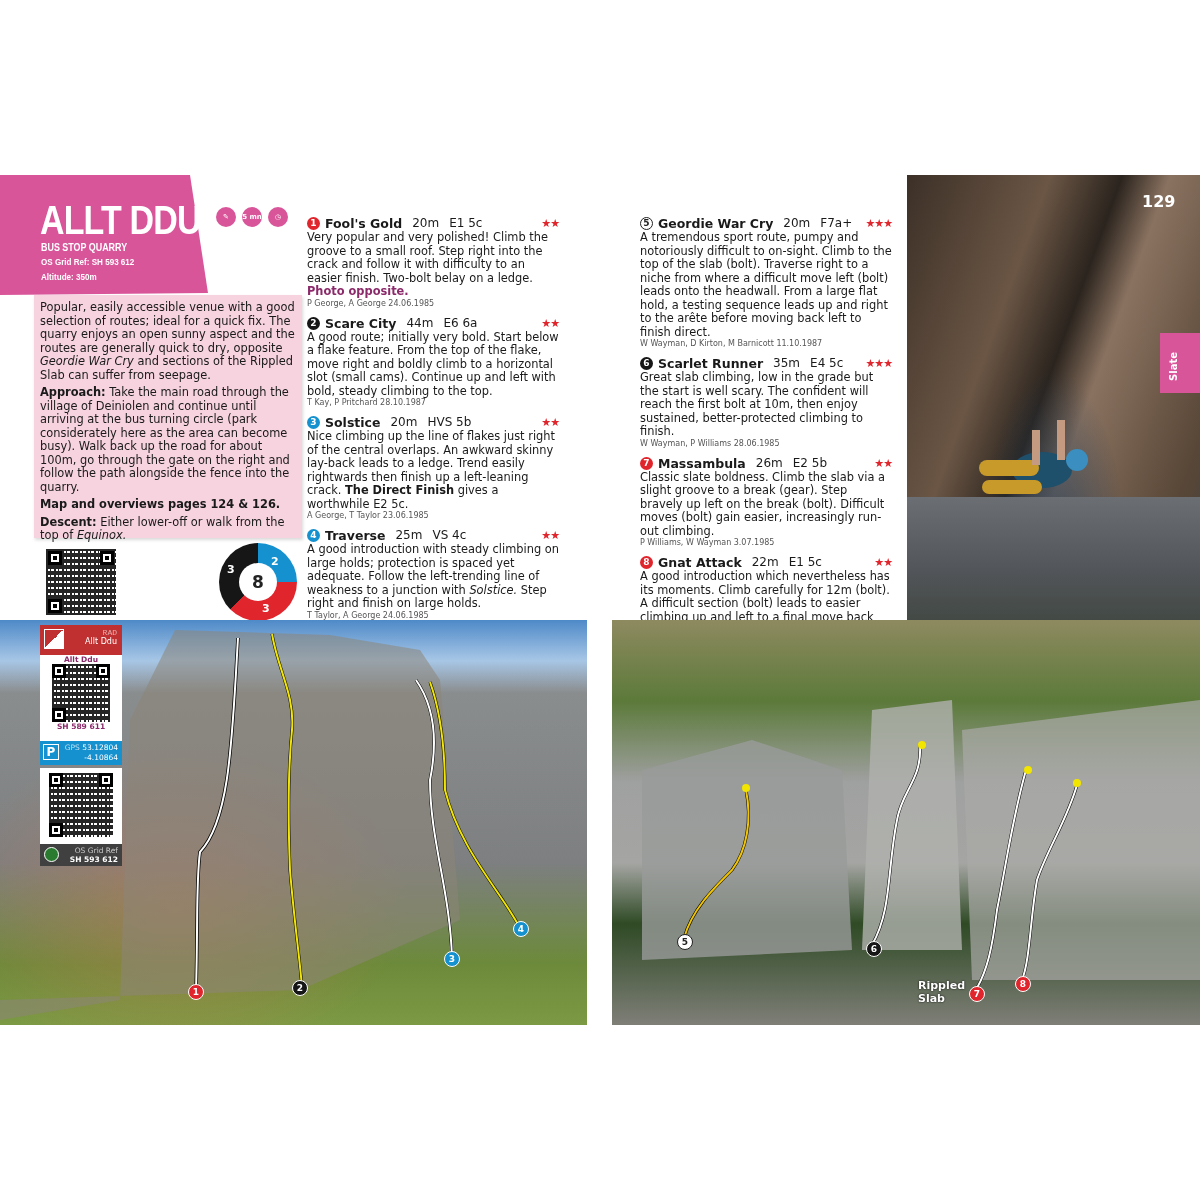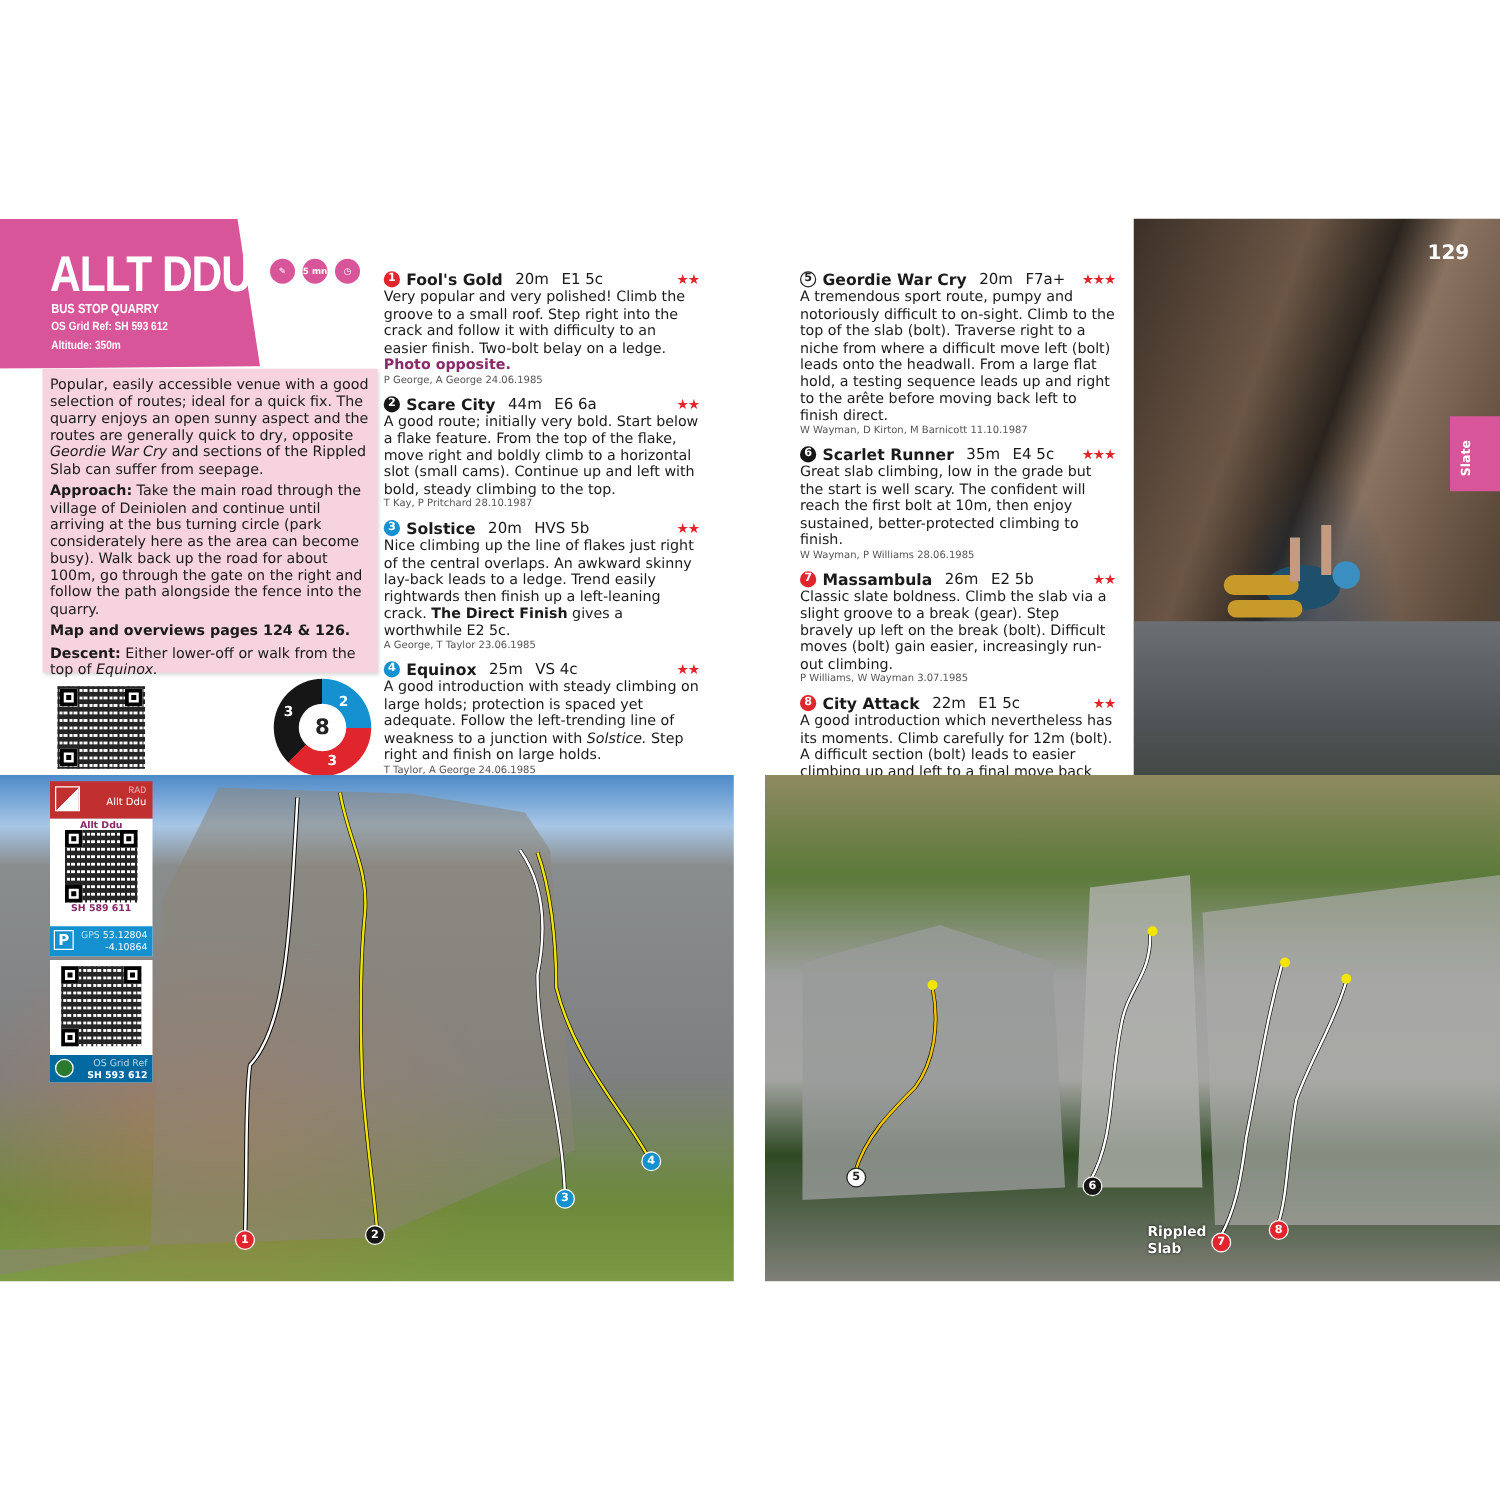--- a/index.html
+++ b/index.html
@@ -87,21 +87,21 @@
   .rippled-label { position: absolute; left: 918px; top: 943px; color: #fff; font-size: 11px; font-weight: bold; line-height: 13px; text-shadow: 0 0 2px #000; margin-top: 36px; }
 
   .sidebar-card { position: absolute; left: 40px; width: 82px; }
   .bmc-card { top: 625px; height: 30px; background: #c03030; color: #fff; font-size: 8px; text-align: right; padding: 3px 5px; }
   .bmc-logo { position: absolute; left: 4px; top: 4px; width: 20px; height: 20px; border: 1px solid #fff;
     background: linear-gradient(135deg, transparent 50%, #fff 50%); }
   .qr-card-1 { top: 655px; height: 110px; background: #fff; }
   .gps-bar { position: absolute; left: 0; bottom: 0; width: 100%; height: 24px; background: #1591cf; color: #fff; font-size: 7.5px; text-align: right; padding: 2px 4px; line-height: 10px; }
   .gps-p { position: absolute; left: 3px; top: 3px; width: 16px; height: 16px; border: 1px solid #fff; font-size: 12px; font-weight: bold; display: flex; align-items: center; justify-content: center; }
   .qr-card-2 { top: 768px; height: 98px; background: #fff; }
-  .os-bar { position: absolute; left: 0; bottom: 0; width: 100%; height: 22px; background: #0369a1; color: #fff; font-size: 7.5px; text-align: right; padding: 2px 4px; line-height: 9px; }
+  .os-bar { position: absolute; left: 0; bottom: 0; width: 100%; height: 22px; background: #404040; color: #fff; font-size: 7.5px; text-align: right; padding: 2px 4px; line-height: 9px; }
   .os-compass { position: absolute; left: 4px; top: 3px; width: 15px; height: 15px; border-radius: 50%; background: #2a7a30; border: 1px solid #fff; }
   .qr-label { color: #8b2a6a; font-size: 7.5px; font-weight: bold; text-align: center; line-height: 9px; }
 </style>
 </head>
 <body>
 
 <div class="page-left">
 
   <div class="title-banner"></div>
   <div class="title-main">ALLT DDU</div>
@@ -222,21 +222,21 @@
         <span class="route-len">20m</span>
         <span>HVS 5b</span>
         <span class="route-stars">★★</span>
       </div>
       <span class="route-desc"><span>Nice climbing up the line of flakes just right of the central overlaps. An awkward skinny lay-back leads to a ledge. Trend easily rightwards then finish up a left-leaning crack. </span><b>The Direct Finish</b><span> gives a worthwhile E2 5c.</span></span>
       <span class="route-fa">A George, T Taylor 23.06.1985</span>
     </div>
     <div class="route">
       <div class="route-head">
         <span class="route-num" style="background:#1591cf;">4</span>
-        <span class="route-name">Equinox</span>
+        <span class="route-name">Traverse</span>
         <span class="route-len">25m</span>
         <span>VS 4c</span>
         <span class="route-stars">★★</span>
       </div>
       <span class="route-desc"><span>A good introduction with steady climbing on large holds; protection is spaced yet adequate. Follow the left-trending line of weakness to a junction with </span><i>Solstice.</i><span> Step right and finish on large holds.</span></span>
       <span class="route-fa">T Taylor, A George 24.06.1985</span>
     </div>
   </div>
 </div>
 
@@ -272,21 +272,21 @@
       <span class="route-len">26m</span>
       <span>E2 5b</span>
       <span class="route-stars">★★</span>
     </div>
     <span class="route-desc">Classic slate boldness. Climb the slab via a slight groove to a break (gear). Step bravely up left on the break (bolt). Difficult moves (bolt) gain easier, increasingly run-out climbing.</span>
     <span class="route-fa">P Williams, W Wayman 3.07.1985</span>
   </div>
   <div class="route">
     <div class="route-head">
       <span class="route-num" style="background:#e0252c;">8</span>
-      <span class="route-name">City Attack</span>
+      <span class="route-name">Gnat Attack</span>
       <span class="route-len">22m</span>
       <span>E1 5c</span>
       <span class="route-stars">★★</span>
     </div>
     <span class="route-desc">A good introduction which nevertheless has its moments. Climb carefully for 12m (bolt). A difficult section (bolt) leads to easier climbing up and left to a final move back right.</span>
     <span class="route-fa">A Newton, R Newton 4.04.1986</span>
   </div>
 </div>
 
 <div class="photo photo-climber">

